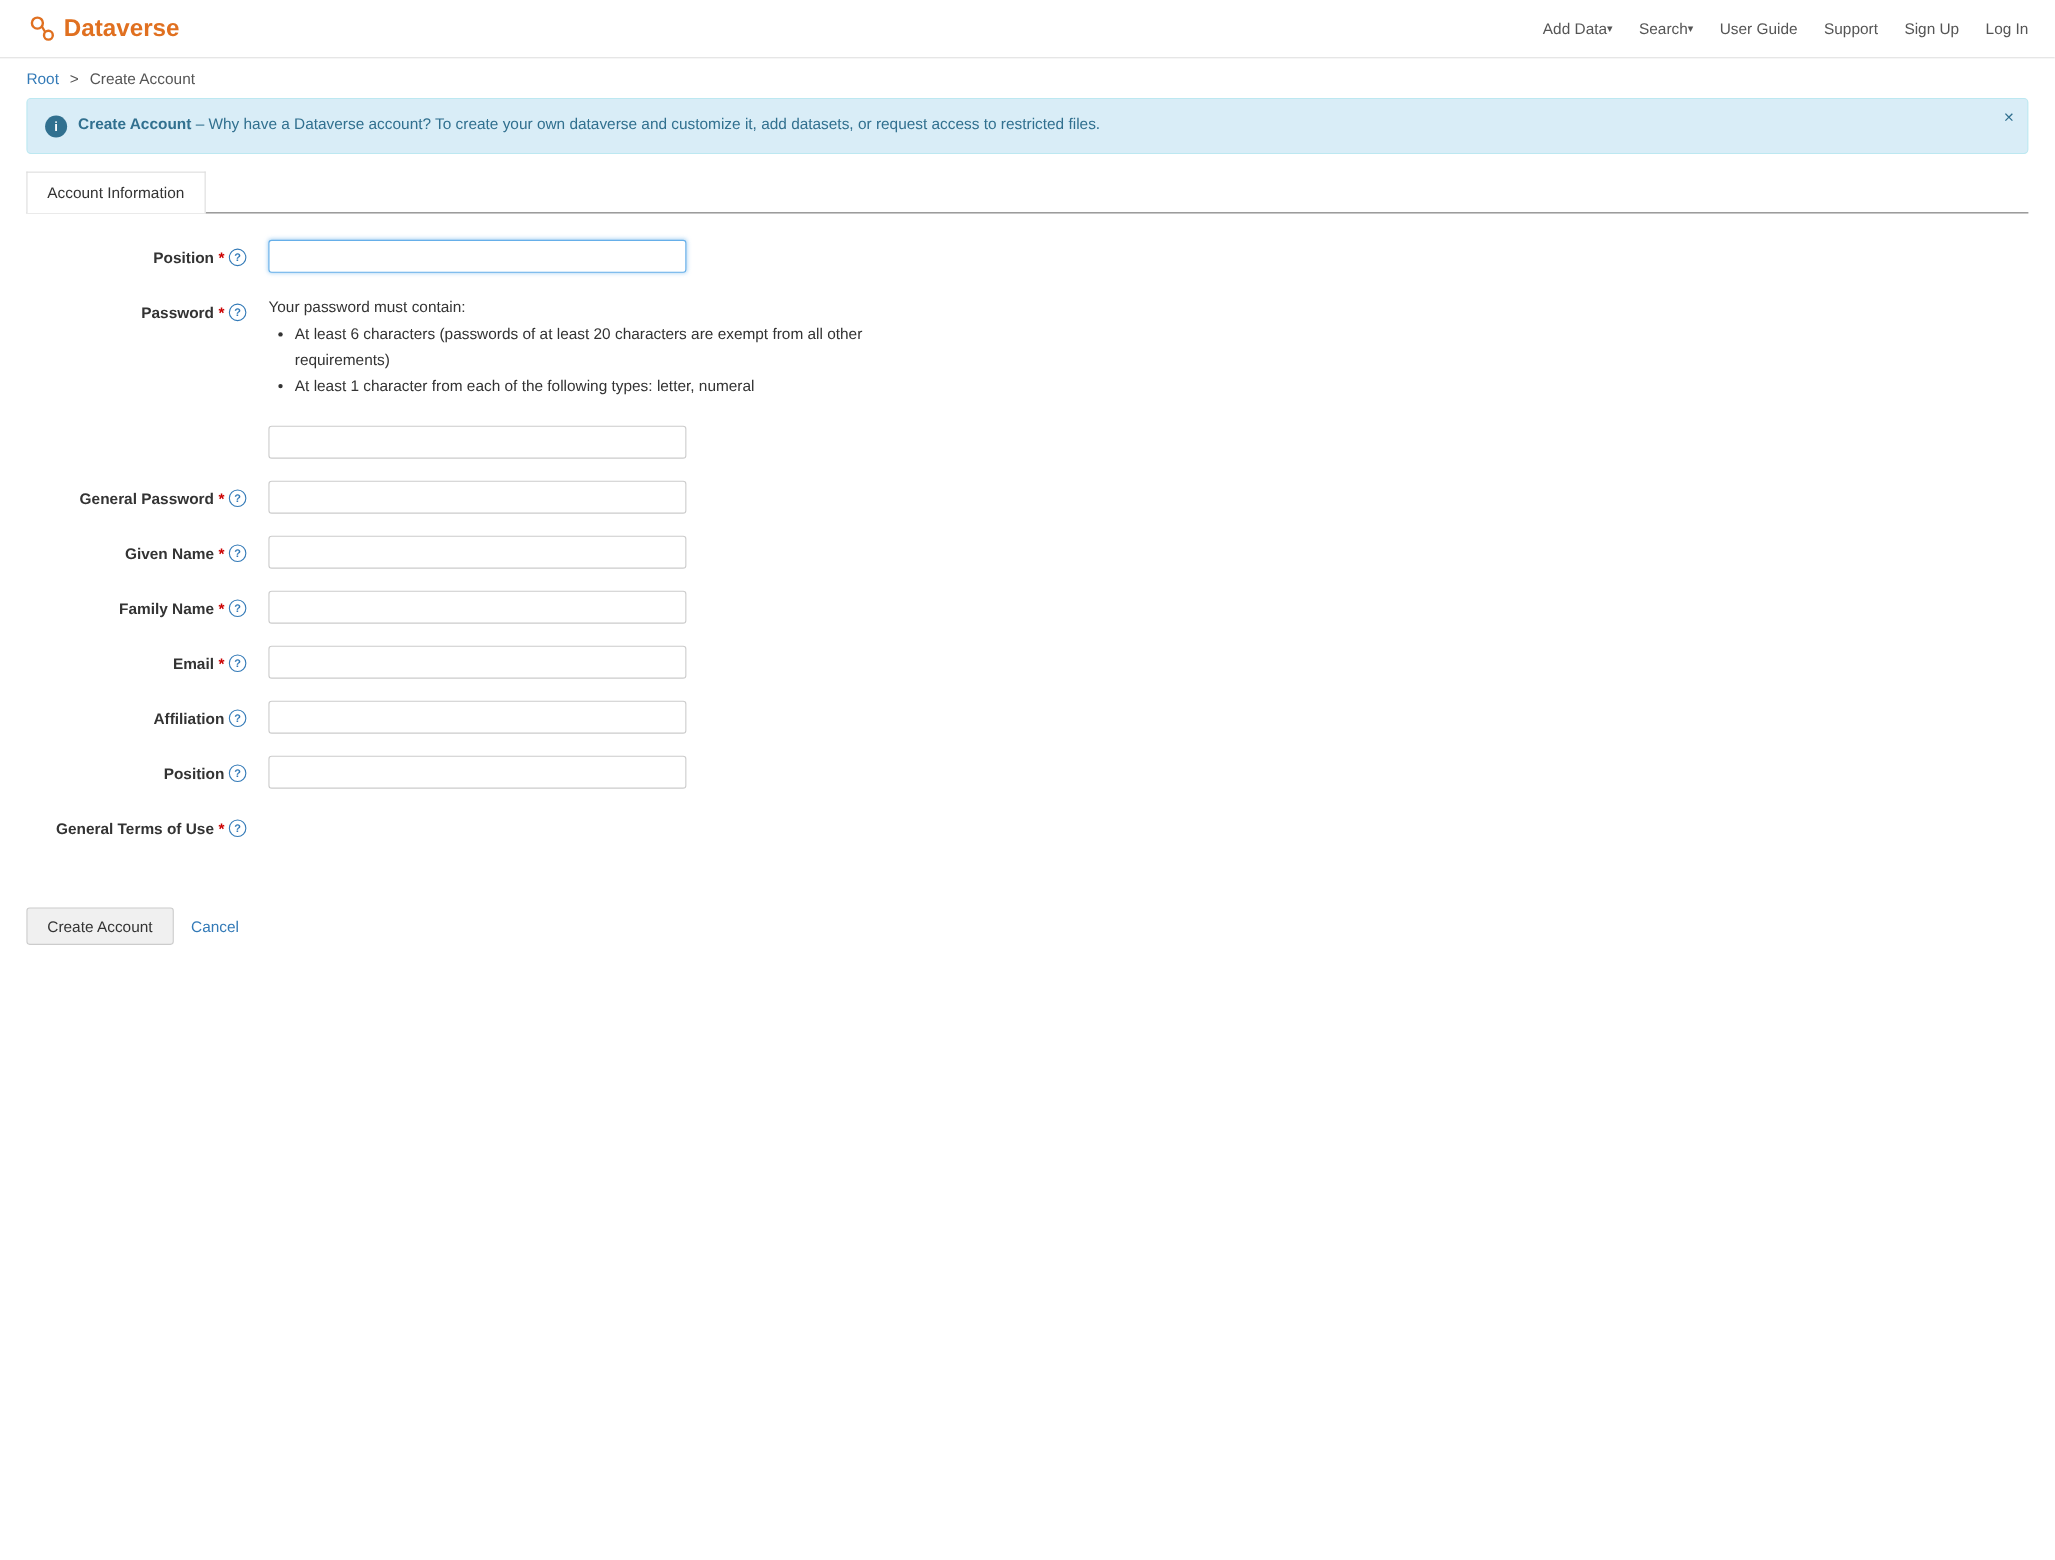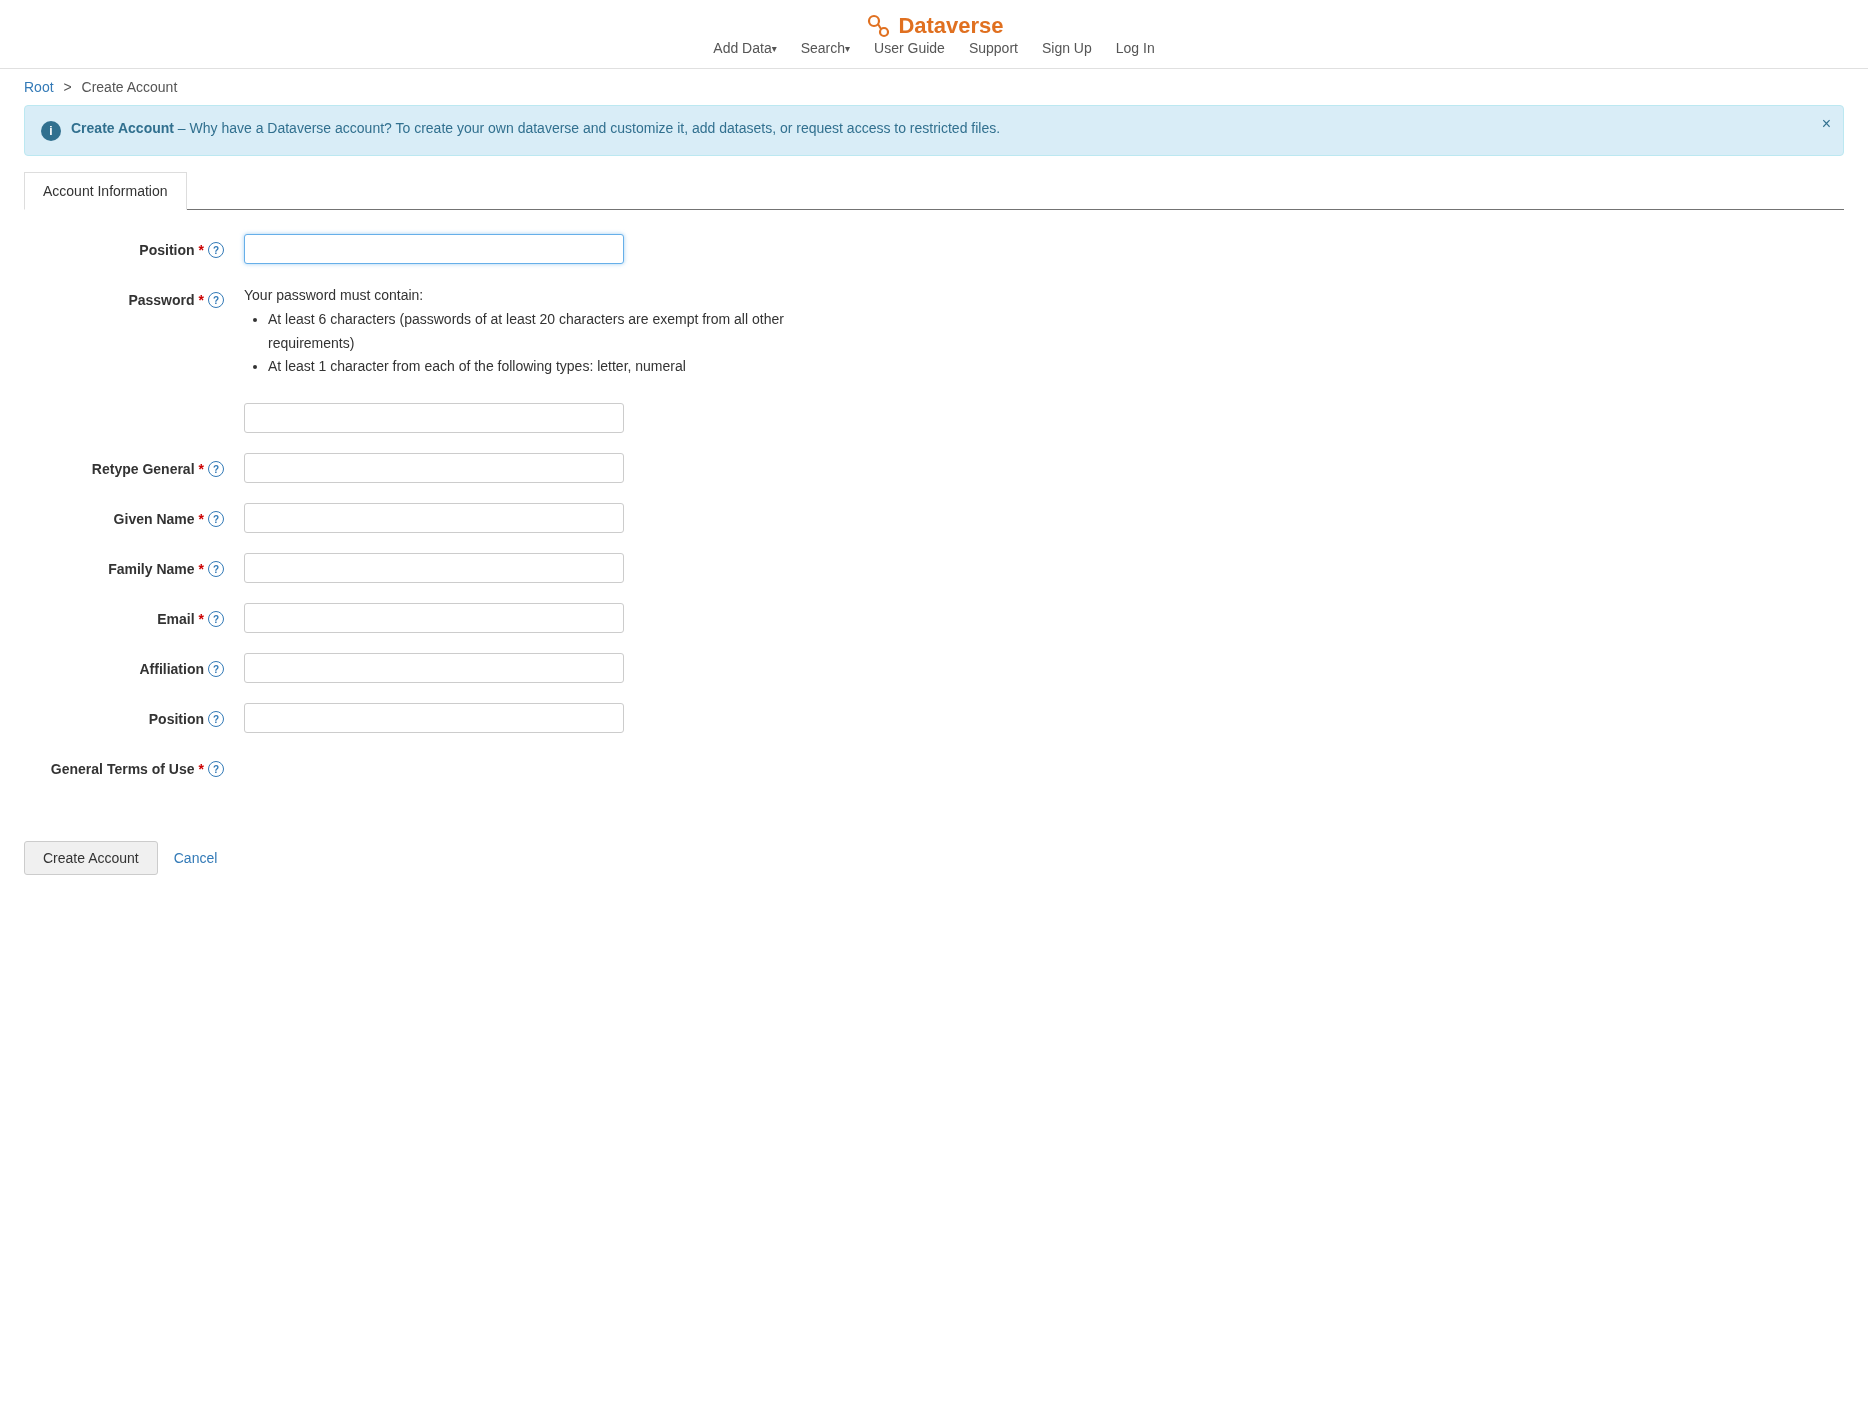--- a/index.html
+++ b/index.html
@@ -11,21 +11,20 @@
     }
 
     
     .navbar {
       display: flex;
       align-items: center;
       justify-content: space-between;
       padding: 12px 24px;
       border-bottom: 1px solid #e0e0e0;
       background: #fff;
-      flex-direction: column;
     }
     .navbar-brand {
       display: flex;
       align-items: center;
       gap: 6px;
       font-size: 22px;
       font-weight: 600;
       color: #e07020;
       text-decoration: none;
     }
@@ -323,21 +322,21 @@
           <li>At least 6 characters (passwords of at least 20 characters are exempt from all other requirements)</li>
           <li>At least 1 character from each of the following types: letter, numeral</li>
         </ul>
       </div>
       <input class="form-input" type="password" style="">
     </div>
   </div>
 
   <div class="form-row">
     <div class="form-label-col">
-      <span>Retype General</span>
+      <span>General Password</span>
       <span class="required-star">*</span>
       <span class="help-icon">?</span>
     </div>
     <div class="form-control-col">
       <input class="form-input" type="password" style="">
     </div>
   </div>
 
   <div class="form-row">
     <div class="form-label-col">

